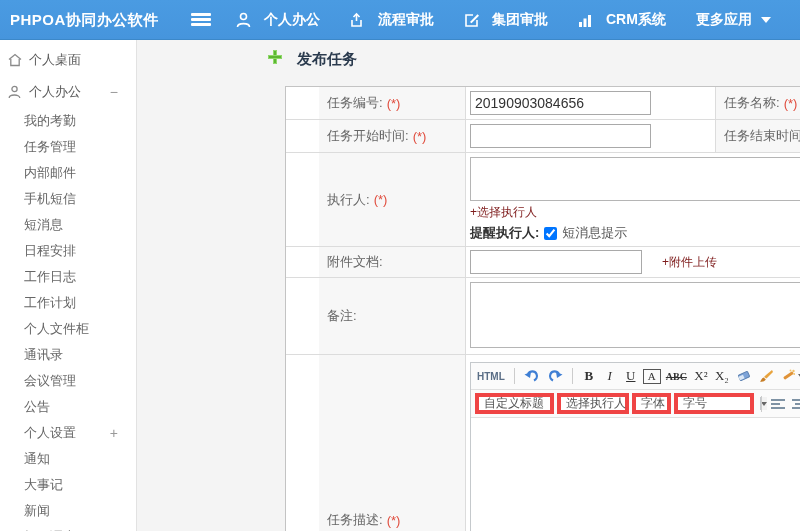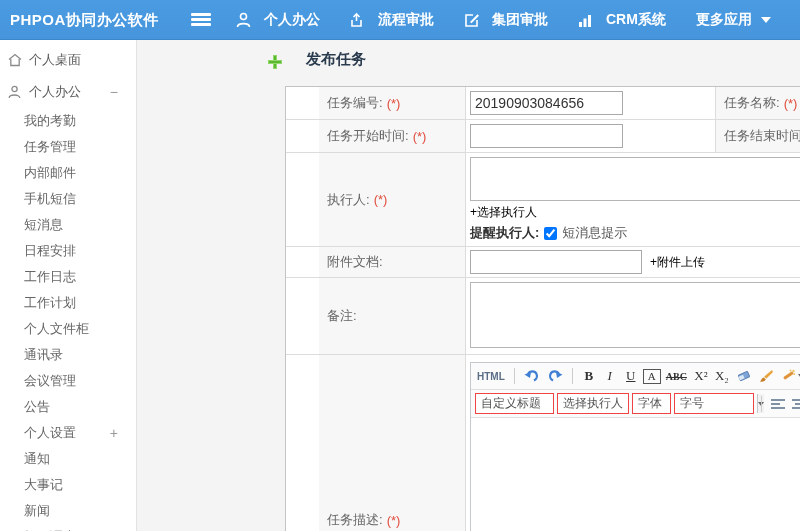--- a/index.html
+++ b/index.html
@@ -23,21 +23,21 @@
              background:#fff; border-right:1px solid #e2e2e2; padding-top:4px; }
   .side-item { position:relative; display:flex; align-items:center; padding-left:8px; cursor:pointer; color:#5a5a5a; }
   .side-item.lvl0 { height:32px; font-size:13px; }
   .side-item.lvl1 { height:26px; padding-left:24px; font-size:13px; color:#666; }
   .s-ico { width:16px; margin-right:5px; display:flex; align-items:center; }
   .expander { position:absolute; right:18px; top:50%; transform:translateY(-50%); color:#999; font-size:14px; }
 
   
   .content { position:absolute; left:138px; top:40px; width:662px; height:491px; background:#f4f4f4; }
 
-  .page-title-bar { position:absolute; left:268px; top:50px; display:flex; align-items:flex-end; gap:24px; }
+  .page-title-bar { position:absolute; left:268px; top:50px; display:flex; align-items:flex-start; gap:15px; }
   .plus-ico { width:14px; height:14px; position:relative; }
   .plus-ico::before { content:""; position:absolute; left:5px; top:0; width:4px; height:14px; background:#5cb632; border-radius:1px; box-shadow:0 0 0 1px #8fd96a inset; }
   .plus-ico::after  { content:""; position:absolute; left:0; top:5px; width:14px; height:4px; background:#5cb632; border-radius:1px; box-shadow:0 0 0 1px #8fd96a inset; }
   .page-title { font-size:15px; font-weight:bold; color:#2b3b4e; }
 
   
   .form { position:absolute; left:285px; top:86px; width:640px; border:1px solid #c3c3c3; background:#fff; }
   .frow { display:flex; border-bottom:1px solid #dcdcdc; }
   .frow:last-child { border-bottom:none; }
   .cell-label { width:147px; min-width:147px; background:#f7f7f7; border-right:1px solid #dcdcdc;
@@ -46,44 +46,44 @@
   .cell-label2 { width:209px; min-width:209px; background:#f7f7f7; border-left:1px solid #dcdcdc;
                  display:flex; align-items:center; padding-left:8px; color:#666; }
   .req { color:#e04b3c; margin-left:4px; }
   .r1,.r2 { height:33px; }
   .r3 { height:94px; }
   .r4 { height:31px; }
   .r5 { height:77px; }
   .r6 { height:330px; }
   .txt-input { height:24px; border:1px solid #a9a9a9; background:#fff; font-size:14px; color:#333; padding:0 4px;
                font-family:"Liberation Sans",sans-serif; }
-  .w-taskno { width:153px; }
+  .w-taskno { width:181px; }
   .w-attach { width:172px; }
   .ta { border:1px solid #b5b5b5; background:#fff; resize:both; font-family:"Liberation Sans",sans-serif; font-size:13px; color:#333; }
-  .link { color:#000000; font-size:12px; cursor:pointer; text-decoration:none; }
+  .link { color:#7f1d1d; font-size:12px; cursor:pointer; text-decoration:none; }
   .exec-box { display:flex; flex-direction:column; align-items:flex-start; padding:4px; gap:3px; }
   .remind-line { display:flex; align-items:center; gap:5px; font-size:13px; }
   .remind-strong { font-weight:bold; color:#333; }
 
   
   .editor { margin:3px 0 0 0; width:470px; border:1px solid #c5c9cc; background:#fff; height:320px; }
   .ed-toolbar { display:flex; align-items:center; background:#fbfbfb; border-bottom:1px solid #e0e0e0; padding:3px 4px; gap:3px; flex-wrap:nowrap; white-space:nowrap; }
   .ed-sep { width:1px; height:16px; background:#ccc; margin:0 4px; flex:none; }
   .ed-btn { display:inline-flex; align-items:center; justify-content:center; min-width:18px; height:20px; padding:0 2px;
             font-size:13px; color:#333; cursor:pointer; flex:none; }
   .serif { font-family:"Liberation Serif","DejaVu Serif",serif; }
   .ed-html { font-size:10px; font-weight:bold; color:#5a6e86; letter-spacing:0; }
   .ed-b { font-weight:bold; }
   .ed-i { font-style:italic; }
   .ed-u { text-decoration:underline; }
   .ed-boxA { border:1px solid #555; font-size:11px; padding:0 2px; height:15px; line-height:14px; }
   .ed-abc { font-size:10px; font-weight:bold; text-decoration:line-through; }
   .ed-quote { font-weight:bold; font-size:13px; letter-spacing:-1px; }
   .ed-caret-s { width:0; height:0; border-left:3.5px solid transparent; border-right:3.5px solid transparent; border-top:4px solid #666; margin-left:2px; }
-  .ed-select { display:inline-flex; align-items:stretch; border:1px solid #ef4444; background:#fff; height:21px; flex:none;gap:48px; }
+  .ed-select { display:inline-flex; align-items:stretch; border:4px solid #ef4444; background:#fff; height:21px; flex:none;gap:48px; }
   .ed-select-label { display:flex; align-items:center; padding:0 5px; font-size:12px; color:#555; }
   .ed-select-btn { display:flex; align-items:center; justify-content:center; width:15px; border-left:1px solid #c4c8cc; background:#f2f2f2; }
   .w-head { width:79px; } .w-fmt { width:72px; } .w-font { width:39px; } .w-size { width:80px; }
   .al { width:14px; height:12px; display:inline-block; flex:none; cursor:pointer;
         background:linear-gradient(#7e92a4,#7e92a4) 0 1px/14px 2px no-repeat,
                    linear-gradient(#7e92a4,#7e92a4) 0 5px/9px 2px no-repeat,
                    linear-gradient(#7e92a4,#7e92a4) 0 9px/14px 2px no-repeat; margin:0 2px; }
   .al.c { background:linear-gradient(#7e92a4,#7e92a4) 0 1px/14px 2px no-repeat,
                      linear-gradient(#7e92a4,#7e92a4) 2.5px 5px/9px 2px no-repeat,
                      linear-gradient(#7e92a4,#7e92a4) 0 9px/14px 2px no-repeat; }
@@ -272,21 +272,21 @@
       </div>
     </div>
   </div>
 
   <div class="frow r4">
     <div class="cell-label">
       <span>附件文档:</span>
     </div>
     <div class="cell-content">
       <input class="txt-input w-attach" style="">
-      <a class="link" style="margin-left:8px;">+附件上传</a>
+      <a class="link" style="margin-left:20px;">+附件上传</a>
     </div>
   </div>
 
   <div class="frow r5">
     <div class="cell-label">
       <span>备注:</span>
     </div>
     <div class="cell-content" style="align-items:flex-start;">
       <textarea class="ta" style="width: 356px; height: 66px; resize: none;"></textarea>
     </div>

